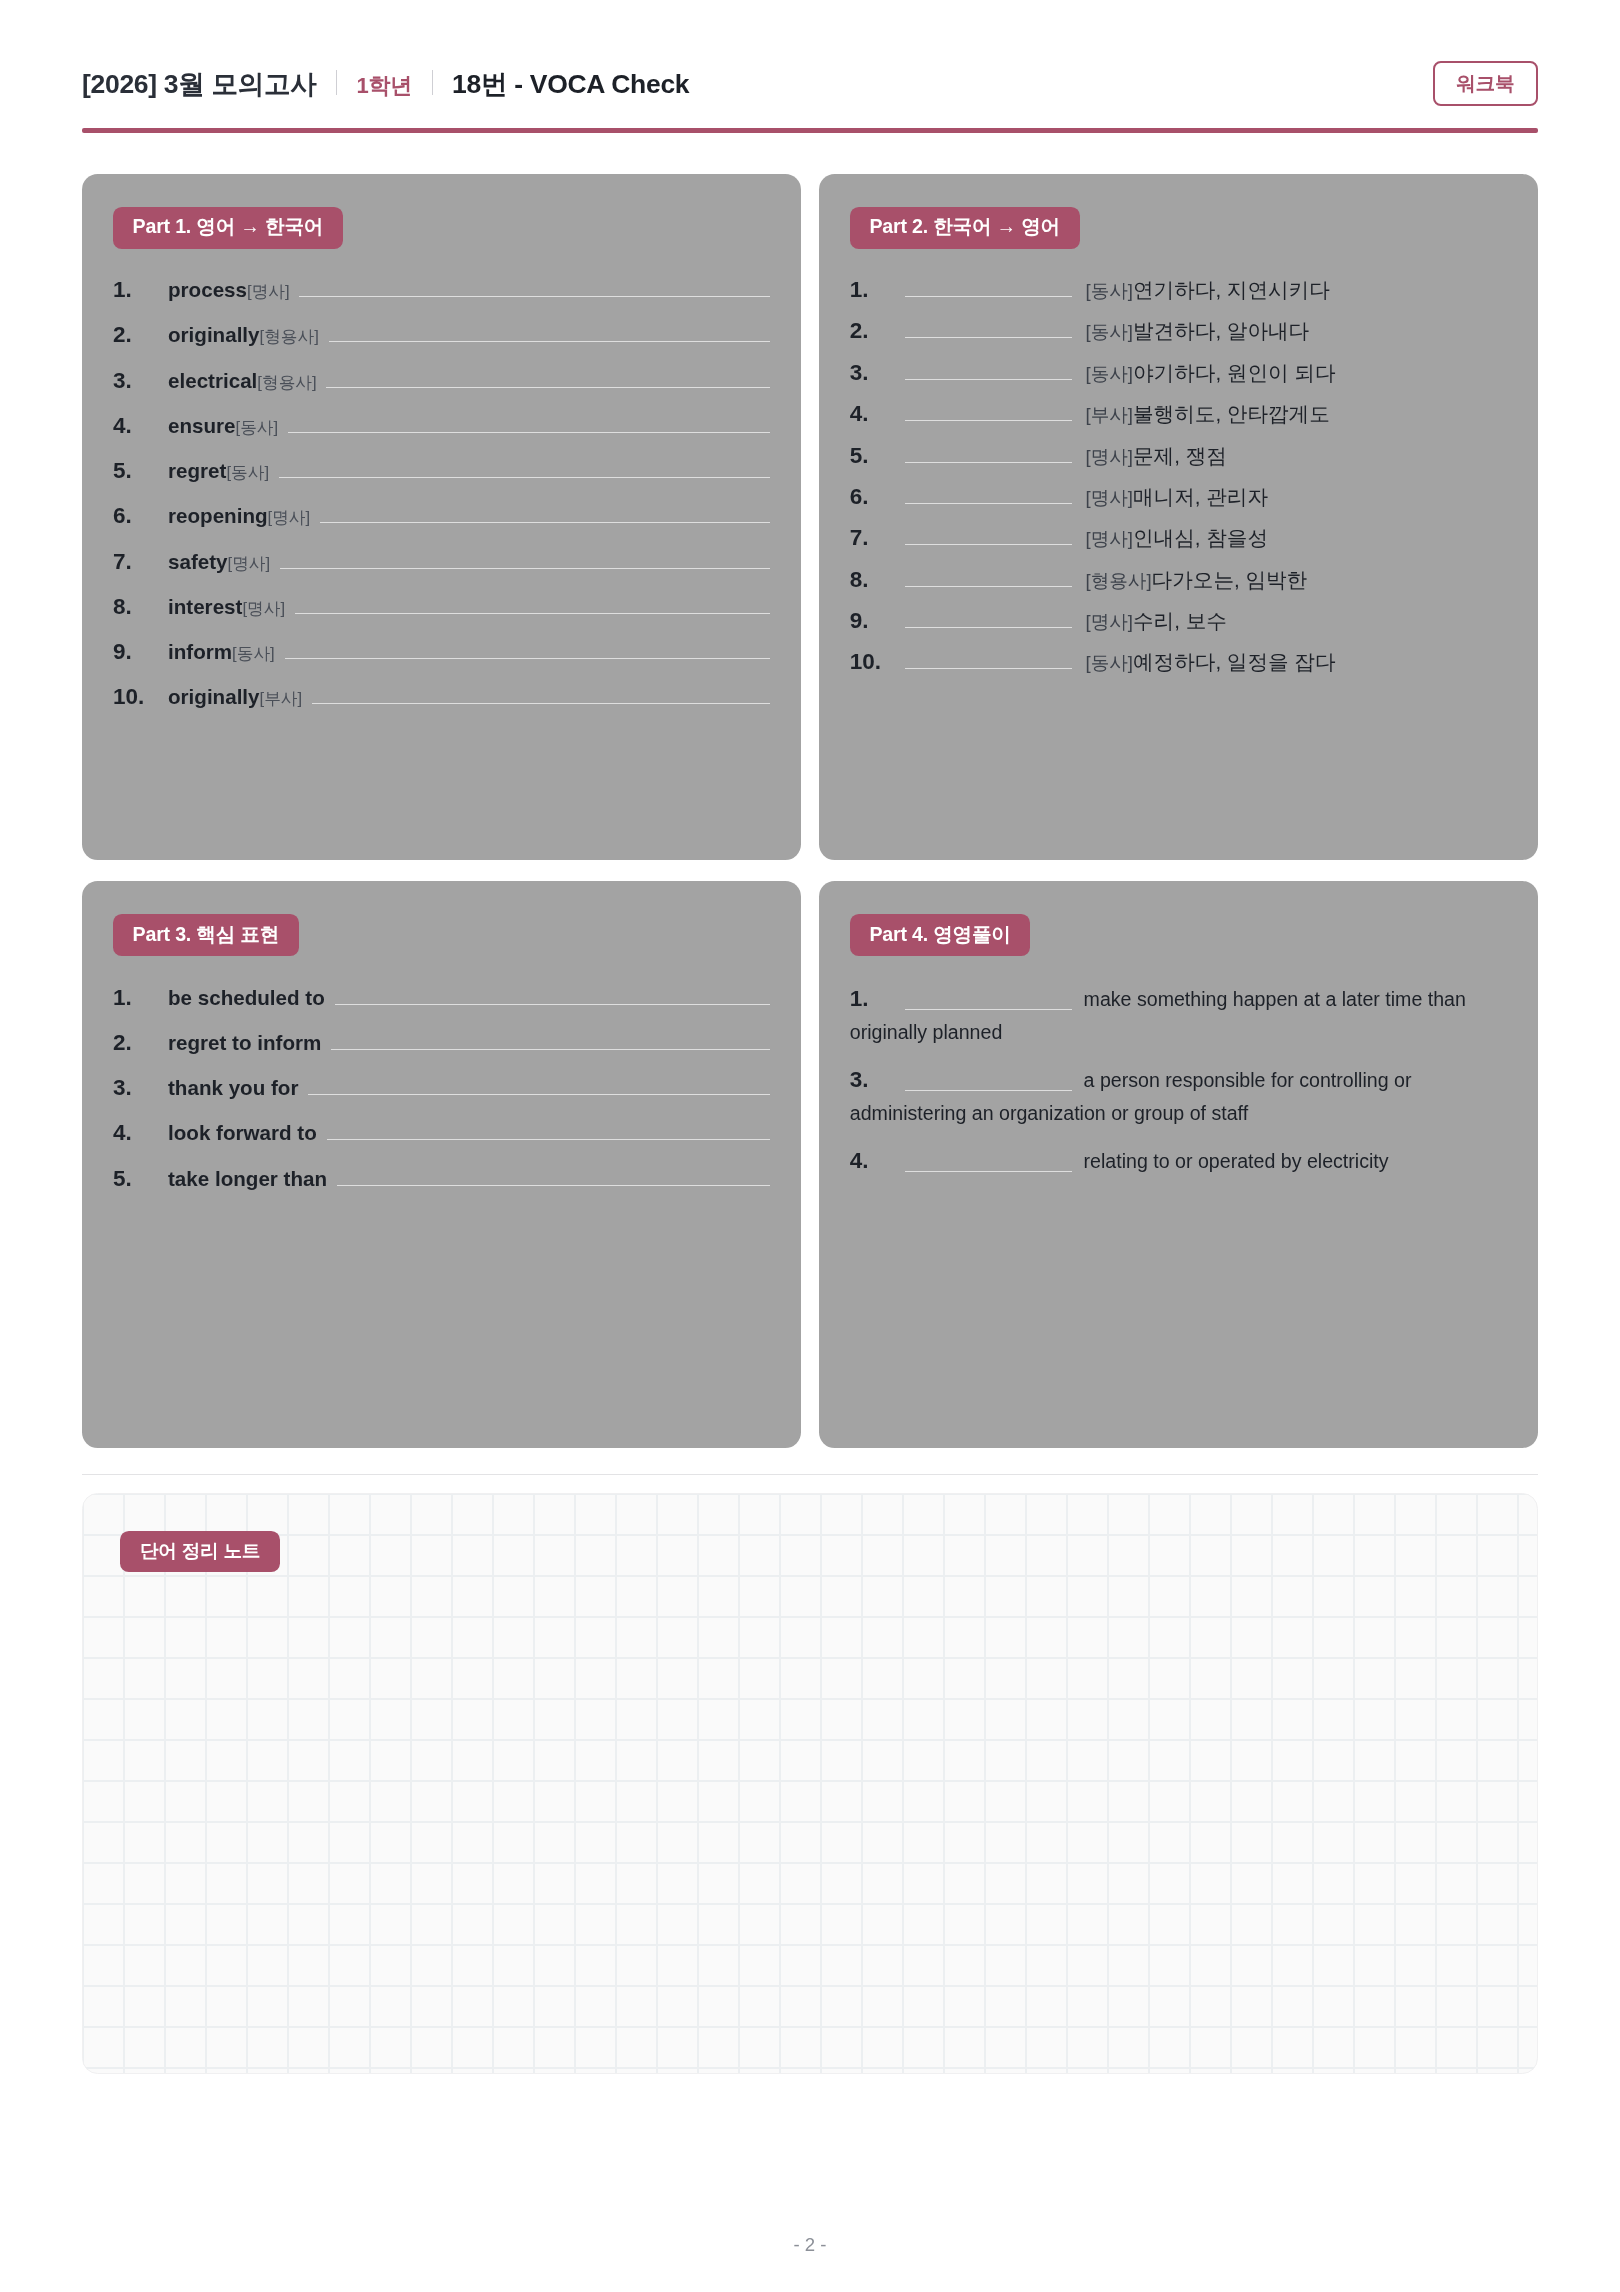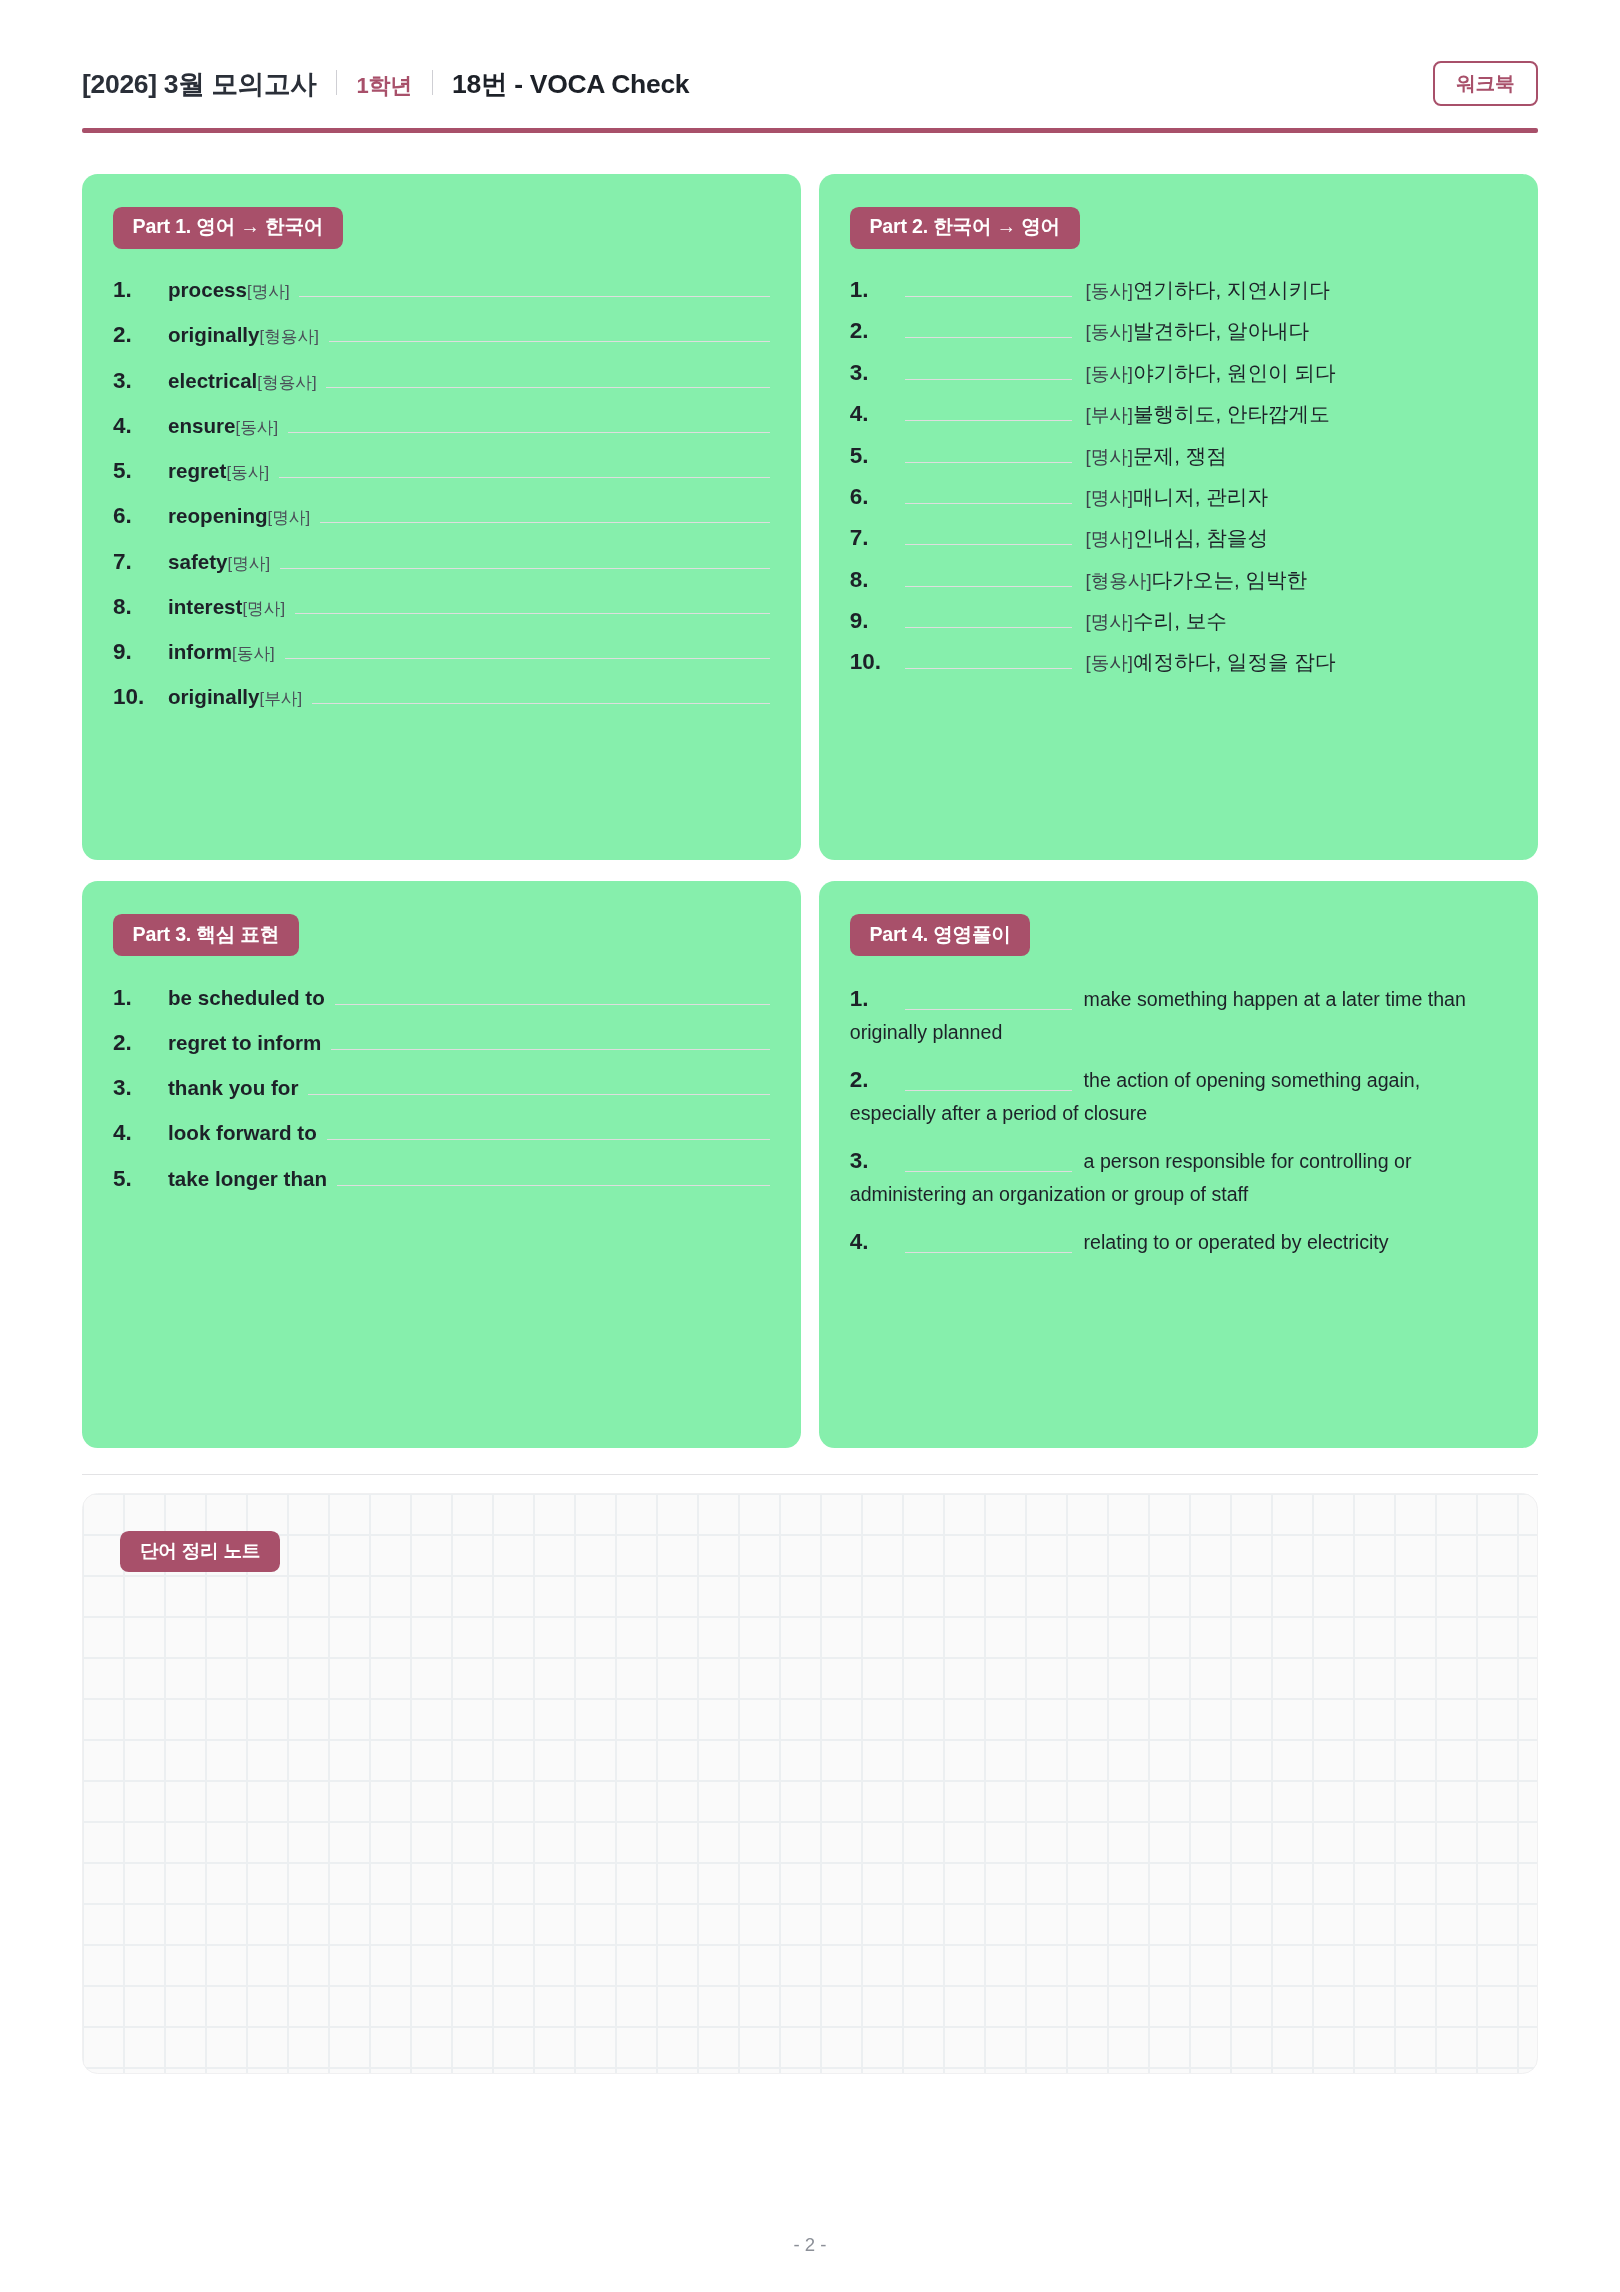--- a/index.html
+++ b/index.html
@@ -82,21 +82,21 @@
     margin-bottom: 41px;
   }
 
   
   .parts-grid {
     display: grid;
     grid-template-columns: 1fr 1fr;
     gap: 21.6px 17.6px;
   }
   .card {
-    background: #86efac;
+    background: #a3a3a3;
     border-radius: 15.7px;
     padding: 33px 31px 29px 31px;
     box-sizing: border-box;
   }
   .card.part1, .card.part2 { min-height: 686px; }
   .card.part3, .card.part4 { min-height: 567px; }
 
   .part-badge {
     display: inline-block;
     background: #a8506a;
@@ -398,21 +398,20 @@
             <span class="word">take longer than</span>
             <span class="blank-grow"></span>
           </li>
         </ul>
     </div>
 
     <div class="card part4">
       <div class="part-badge">Part 4. 영영풀이</div>
       <div id="part4-list">
           <div class="row-p4"><span class="num-inline">1.</span><span class="blank-inline"></span><span class="defn">make something happen at a later time than originally planned</span></div>
-          <div class="row-p4"><span class="num-inline">2.</span><span class="blank-inline"></span><span class="defn">the action of opening something again, especially after a period of closure</span></div>
           <div class="row-p4"><span class="num-inline">3.</span><span class="blank-inline"></span><span class="defn">a person responsible for controlling or administering an organization or group of staff</span></div>
           <div class="row-p4"><span class="num-inline">4.</span><span class="blank-inline"></span><span class="defn">relating to or operated by electricity</span></div>
         </div>
     </div>
 
   </div>
 
   <div class="mid-divider"></div>
 
   <div class="note-card">

